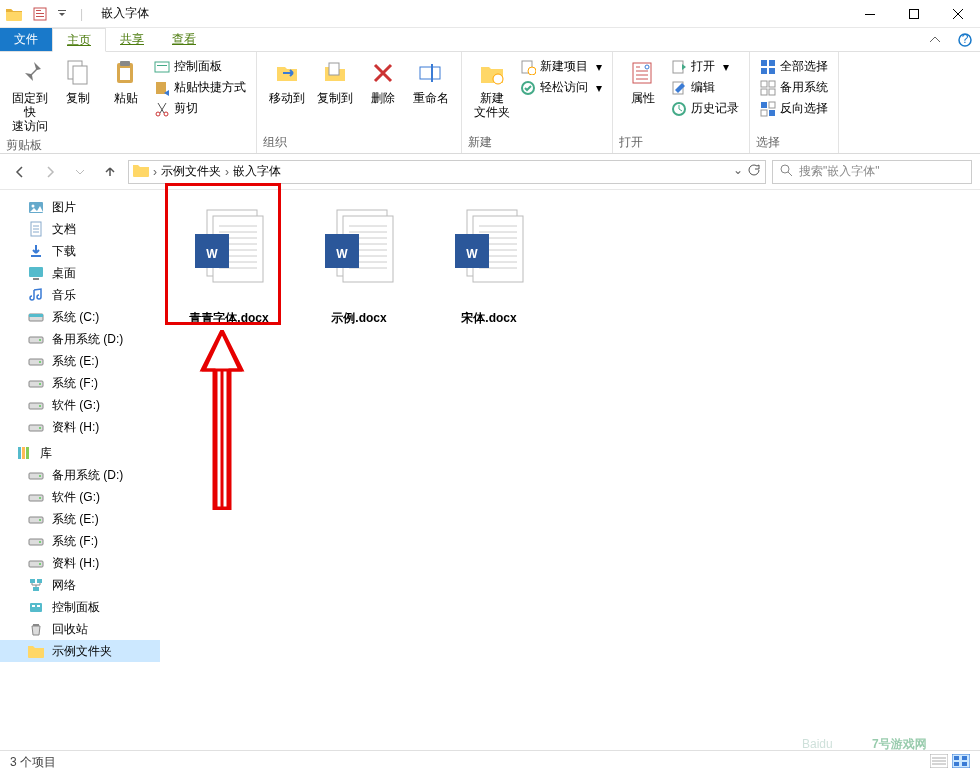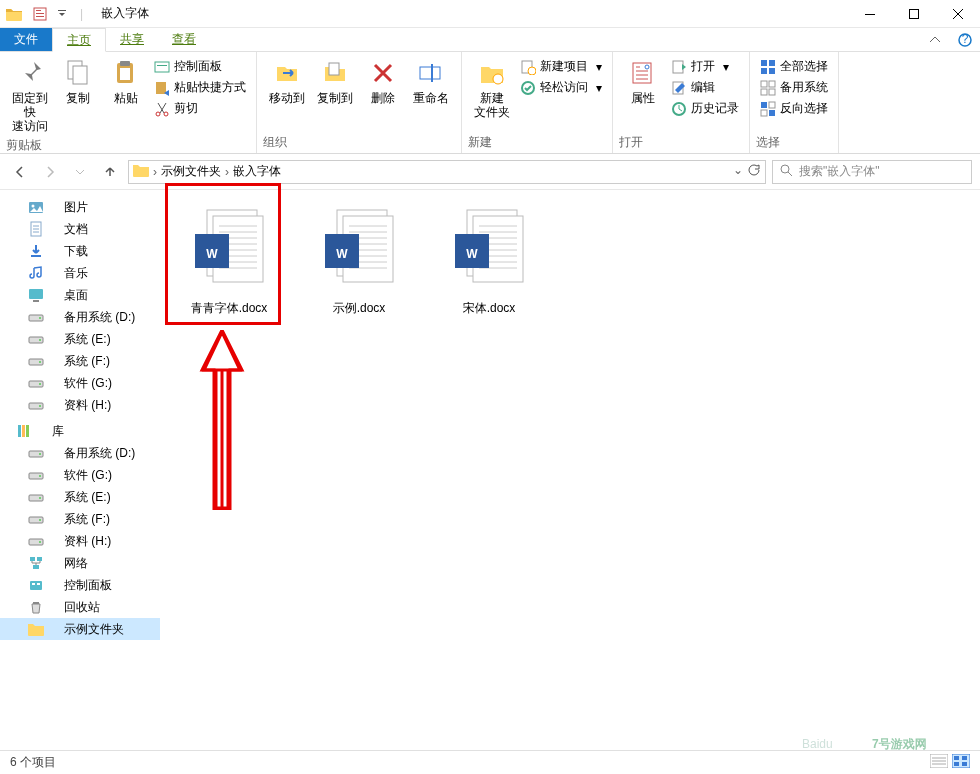--- a/index.html
+++ b/index.html
@@ -38,30 +38,30 @@
 .nav-arrow { width: 24px; height: 24px; display: flex; align-items: center; justify-content: center; color: #555; }
 .nav-arrow.disabled { color: #bbb; }
 .addr-box { flex: 1; height: 24px; border: 1px solid #ccc; display: flex; align-items: center; padding: 0 4px; gap: 4px; }
 .crumb { display: flex; align-items: center; gap: 4px; color: #000; }
 .crumb-sep { color: #666; }
 .addr-actions { display: flex; gap: 4px; margin-left: auto; }
 .search-box { width: 200px; height: 24px; border: 1px solid #ccc; display: flex; align-items: center; padding: 0 6px; gap: 6px; color: #888; }
 
 .main { display: flex; height: 560px; }
 .nav-pane { width: 160px; overflow-y: auto; padding: 6px 0; }
-.tree-item { display: flex; align-items: center; gap: 20px; padding: 2px 4px 2px 28px; height: 22px; }
+.tree-item { display: flex; align-items: center; gap: 8px; padding: 2px 4px 2px 28px; height: 22px; }
 .tree-item.lib { padding-left: 16px; }
 .tree-item.selected { background: #cce8ff; }
 .tree-item .ico { width: 16px; height: 16px; display: flex; align-items: center; justify-content: center; }
 
 .content { flex: 1; position: relative; padding: 14px; }
 .files { display: flex; gap: 20px; }
 .file-item { display: flex; flex-direction: column; align-items: center; width: 110px; }
 .file-icon { width: 88px; height: 92px; display: flex; align-items: center; justify-content: center; }
-.file-name { margin-top: 4px; text-align: center; }
+.file-name { margin-top: 14px; text-align: center; font-weight: bold; }
 .highlight-box { position: absolute; border: 3px solid #e60000; }
 .arrow-annot { position: absolute; }
 
 .statusbar { height: 24px; border-top: 1px solid #e0e0e0; display: flex; align-items: center; padding: 0 10px; color: #444; }
 .statusbar-spacer { flex: 1; }
 .view-btns { display: flex; gap: 4px; }
 
 .watermark { position: absolute; bottom: 8px; right: 8px; opacity: 0.6; pointer-events: none; text-align: right; }
 </style>
 </head>
@@ -437,33 +437,42 @@
           <svg width="16" height="16">
             <path d="M8 2v8m0 0l-3-3m3 3l3-3" stroke="#3a7bd5" stroke-width="2" fill="none"></path>
             <path d="M3 13h10" stroke="#3a7bd5" stroke-width="2"></path>
           </svg>
         </span>
         <span>下载</span>
       </div>
       <div class="tree-item">
         <span class="ico">
           <svg width="16" height="16">
-            <path d="M6 3v8a2 2 0 1 1-2-2M6 3l7-1v8a2 2 0 1 1-2-2" fill="none" stroke="#3a7bd5" stroke-width="1.5"></path>
-          </svg>
-        </span>
-        <span>音乐</span>
-      </div>
-      <div class="tree-item">
-        <span class="ico">
-          <svg width="16" height="16">
             <rect x="1" y="2" width="14" height="10" fill="#5bc" rx="1"></rect>
             <rect x="5" y="13" width="6" height="2" fill="#888"></rect>
           </svg>
         </span>
         <span>桌面</span>
+      </div>
+      <div class="tree-item">
+        <span class="ico">
+          <svg width="16" height="16">
+            <path d="M6 3v8a2 2 0 1 1-2-2M6 3l7-1v8a2 2 0 1 1-2-2" fill="none" stroke="#3a7bd5" stroke-width="1.5"></path>
+          </svg>
+        </span>
+        <span>音乐</span>
+      </div>
+      <div class="tree-item">
+        <span class="ico">
+          <svg width="16" height="16">
+            <rect x="1" y="5" width="14" height="7" fill="#ddd" stroke="#888" rx="1"></rect>
+            <rect x="1" y="5" width="14" height="3" fill="#5bc"></rect>
+          </svg>
+        </span>
+        <span>系统 (C:)</span>
       </div>
       <div class="tree-item">
         <span class="ico">
           <svg width="16" height="16">
             <rect x="1" y="6" width="14" height="6" fill="#ddd" stroke="#888" rx="1"></rect>
             <circle cx="12" cy="9" r="1" fill="#5c5"></circle>
           </svg>
         </span>
         <span>备用系统 (D:)</span>
       </div>
@@ -639,21 +648,21 @@
       </div>
     <div class="highlight-box" style="left:5px;top:-7px;width:116px;height:142px"></div>
     <svg class="arrow-annot" style="left:32px;top:140px" width="60" height="180">
       <path d="M30 180 V40 M30 0 L10 40 H22 V180 H38 V40 H50 Z" fill="none" stroke="#e60000" stroke-width="3"></path>
       <path d="M30 2 L12 40 H48 Z M24 40 H36 V178 H24 Z" fill="none" stroke="#e60000" stroke-width="3"></path>
     </svg>
   </div>
 </div>
 
 <div class="statusbar">
-  <span>6 个项目</span>
+  <span>3 个项目</span>
   <div class="statusbar-spacer"></div>
   <div class="view-btns">
     <span><svg width="18" height="14">
           <rect width="18" height="14" fill="none" stroke="#aaa"></rect>
           <path d="M2 4h14M2 7h14M2 10h14" stroke="#aaa"></path>
         </svg></span>
     <span><svg width="18" height="14">
           <rect width="18" height="14" fill="#cce8ff" stroke="#3a7bd5"></rect>
           <rect x="2" y="2" width="5" height="4" fill="#3a7bd5"></rect>
           <rect x="10" y="2" width="5" height="4" fill="#3a7bd5"></rect>

